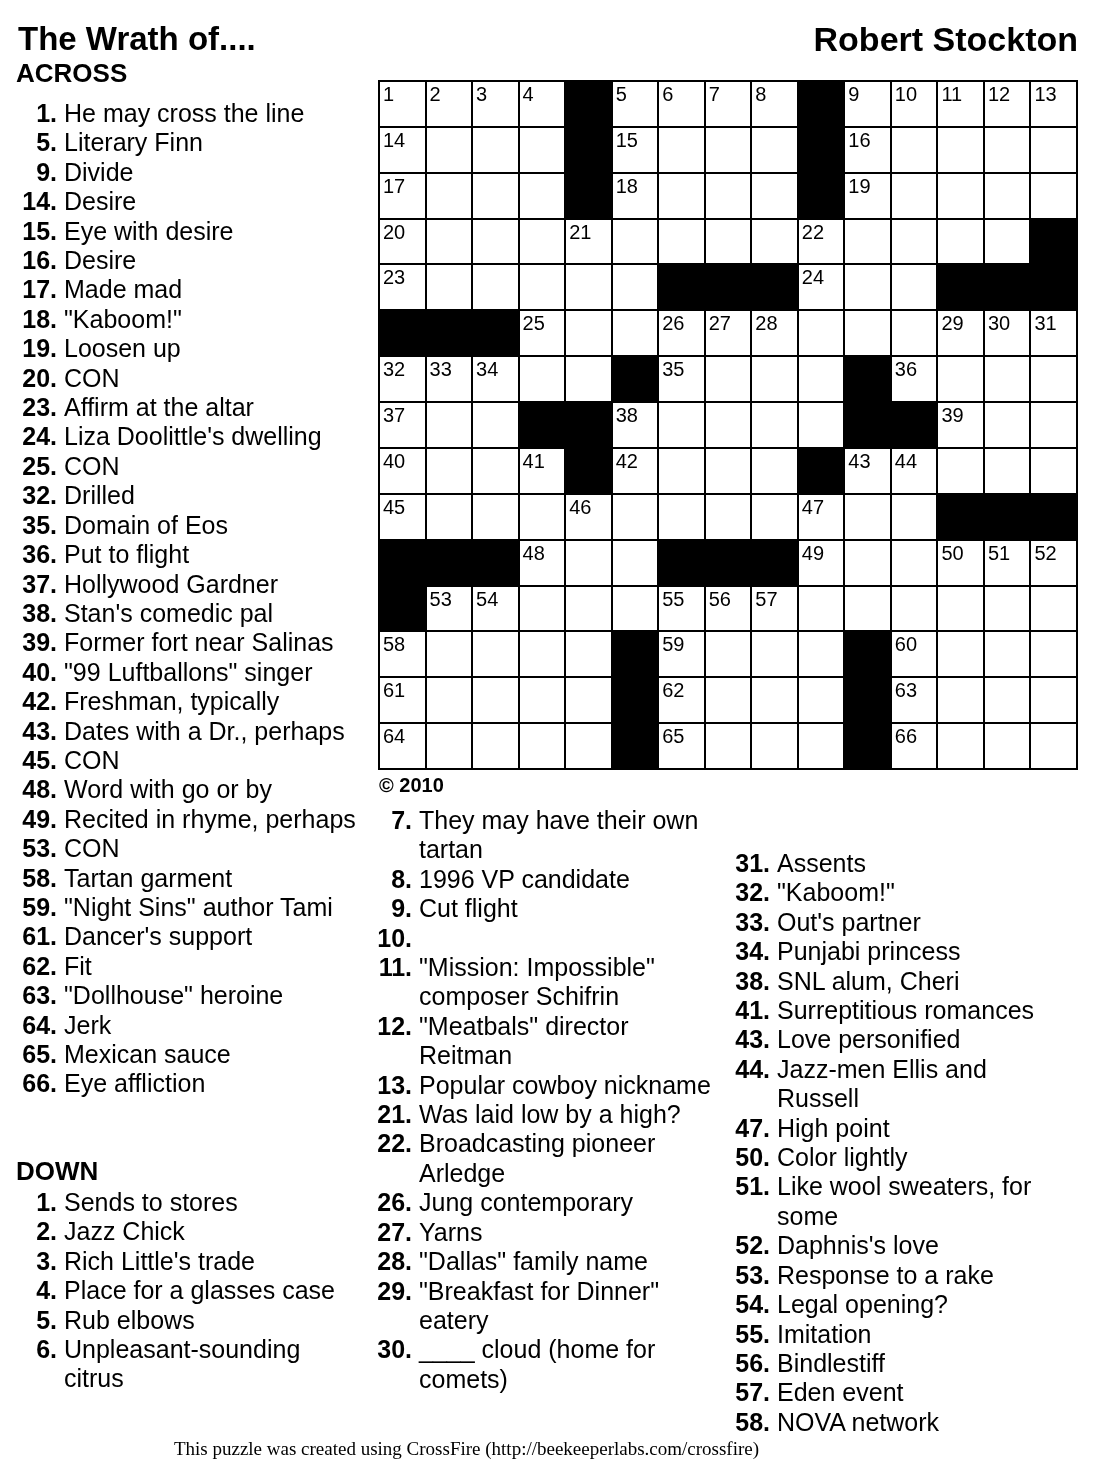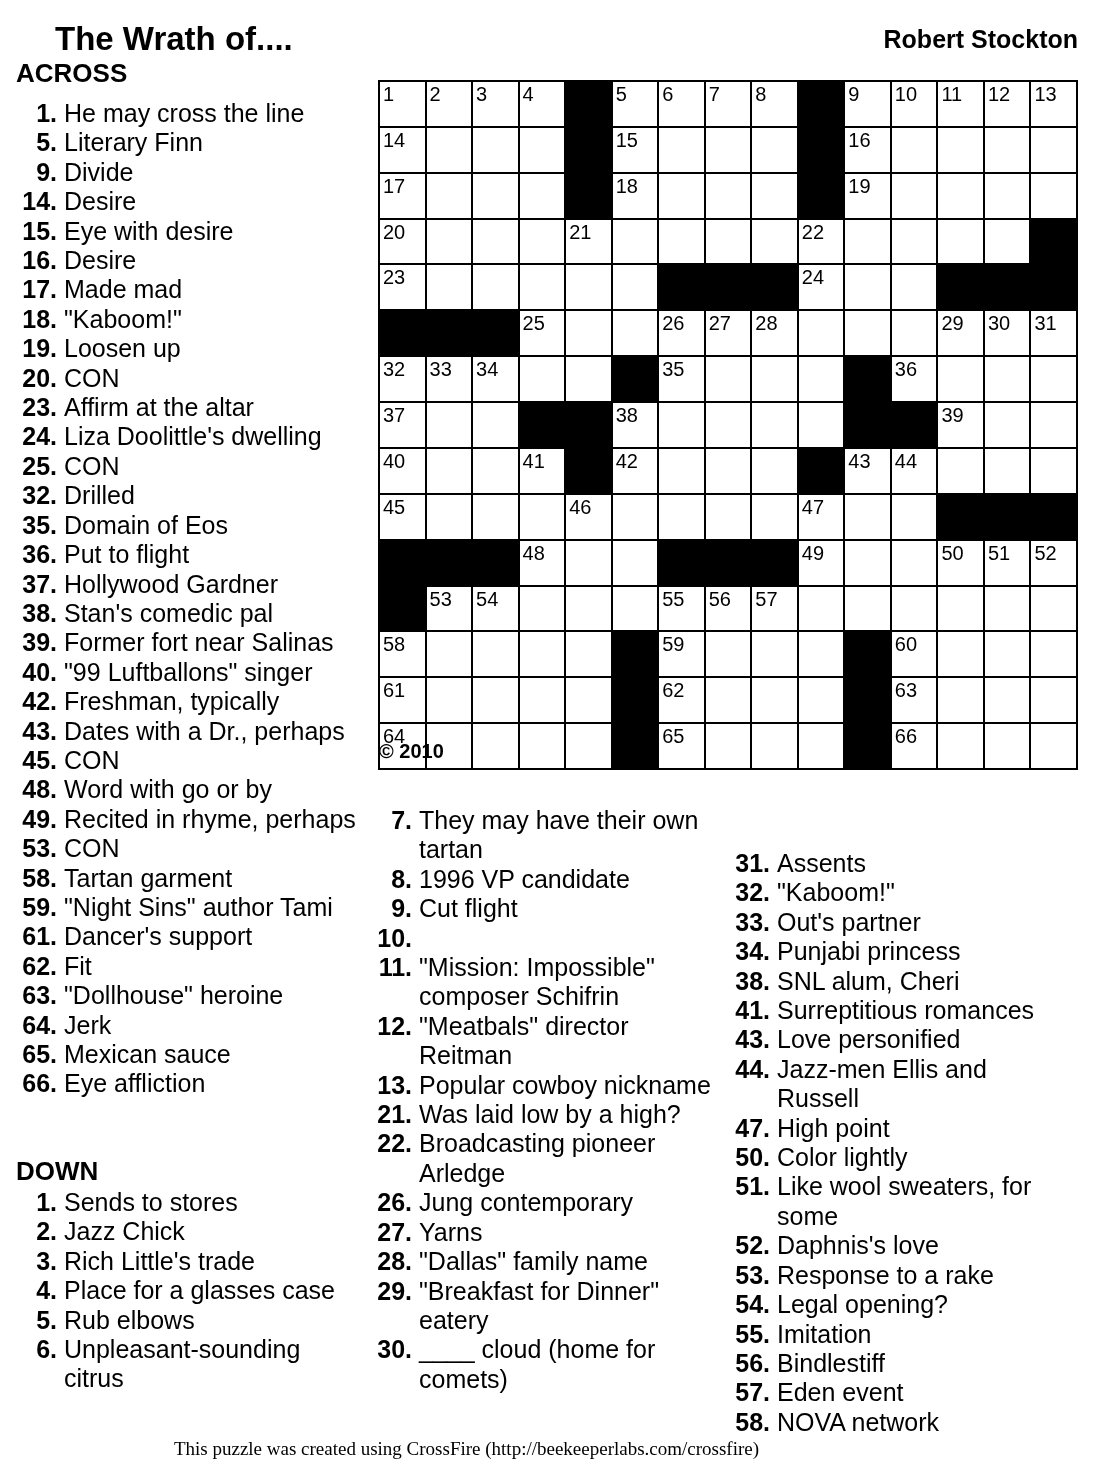--- a/index.html
+++ b/index.html
@@ -2,25 +2,25 @@
 <html><head>
 <meta charset="utf-8">
 <style>
   html, body { margin:0; padding:0; background:#fff; }
   .page {
     position:relative; width:1096px; height:1474px; background:#ffffff;
     font-family:"Liberation Sans", sans-serif; color:#000; overflow:hidden;
   }
   .title {
     position:absolute; left:18px; top:20px;
-    font-size:33px; font-weight:700; line-height:38px;margin-left:37px;
+    font-size:33px; font-weight:700; line-height:38px;
   }
   .author {
     position:absolute; right:18px; top:20px;
-    font-size:25px; font-weight:700; line-height:38px;text-align:right;
+    font-size:34px; font-weight:700; line-height:38px;text-align:right;
   }
   .sec-head {
     position:absolute; left:16px;
     font-size:26px; font-weight:700; line-height:30px;
   }
   #across-head { top:58px; }
   #down-head { top:1156px; }
   .clues { position:absolute; }
   #across-list { left:16px; top:99px;  width:354px; }
   #down-list-1 { left:16px; top:1188px; width:354px; }
@@ -35,21 +35,21 @@
     display:grid; grid-template-columns:repeat(15,1fr); grid-template-rows:repeat(15,1fr);
     gap:2px;
   }
   .cell { background:#fff; position:relative; }
   .cell.black { background:#000; }
   .cell .num {
     position:absolute; top:1px; left:3px;
     font-size:20px; line-height:1.1; font-weight:400;
   }
   .copyright {
-    position:absolute; left:379px; top:739px;
+    position:absolute; left:379px; top:773px;
     font-size:20px; font-weight:700; line-height:1.2;
   }
   .footer {
     position:absolute; left:0; top:1438px; width:933px; text-align:center;
     font-family:"Liberation Serif", serif; font-size:19px; line-height:1.2;
   }
 </style>
 </head>
 <body>
 

